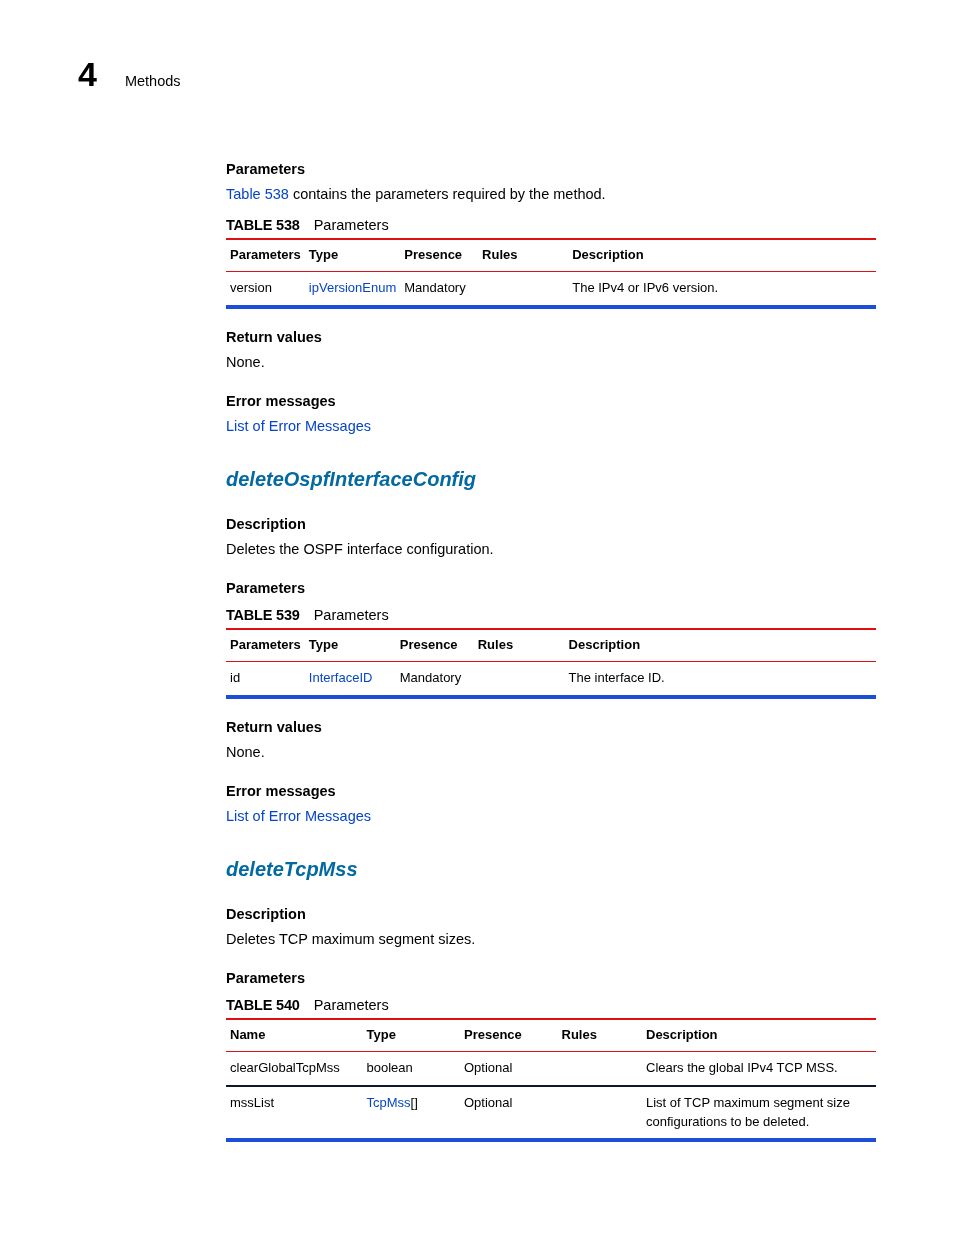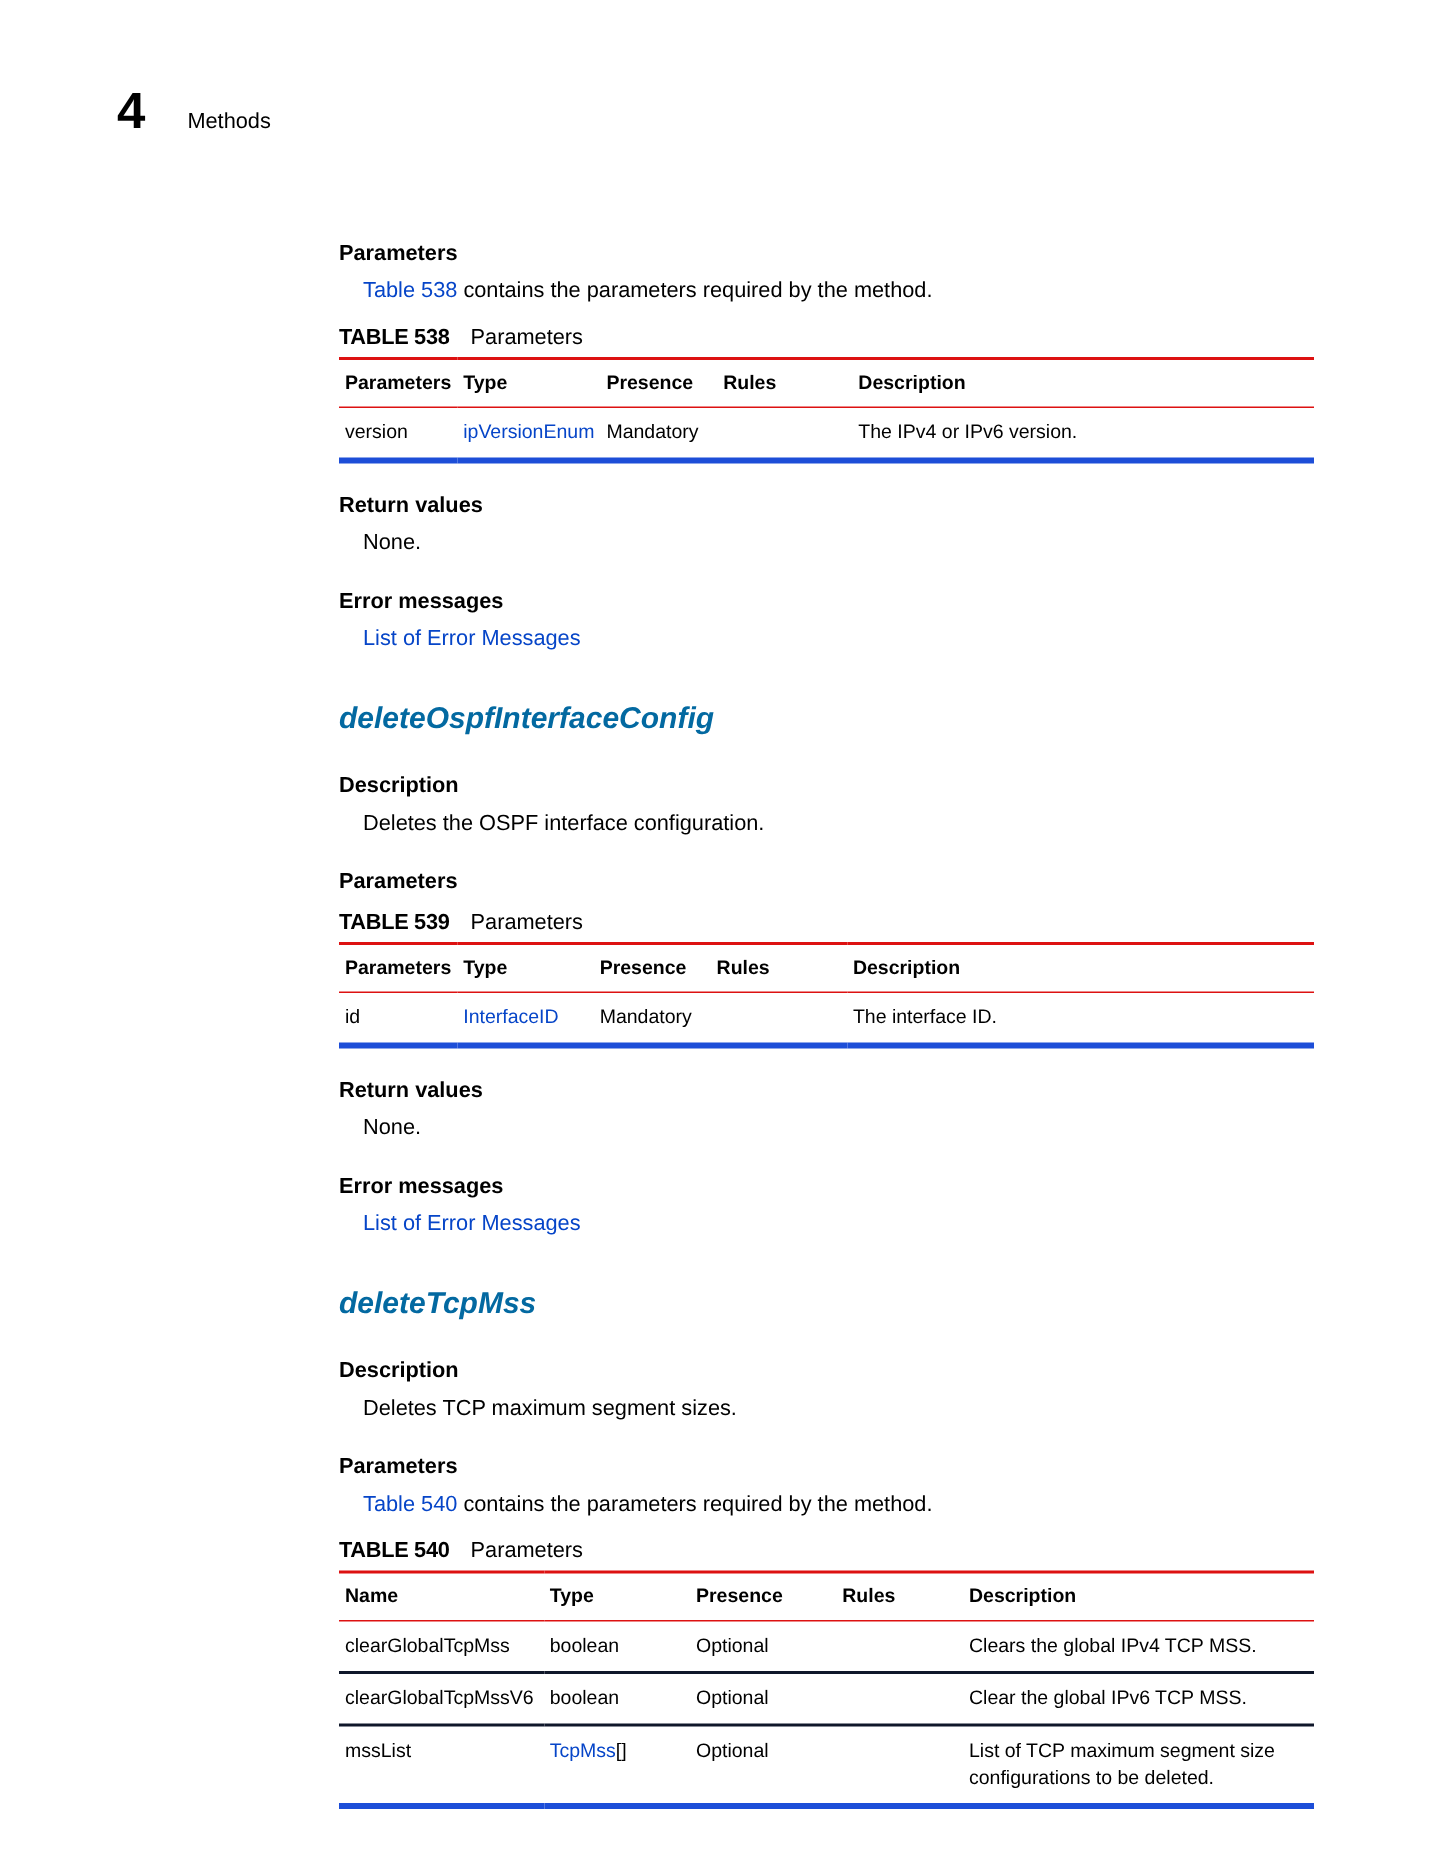--- a/index.html
+++ b/index.html
@@ -30,21 +30,21 @@
       font-size: 14.5px;
     }
     .content {
       margin-left: 148px;
     }
     .subhead {
       font-weight: 700;
       margin-top: 18px;
       margin-bottom: 4px;
     }
-    .para { margin: 0 0 10px 16px; }
+    .para { margin: 0 0 10px 0; }
     .link { color: #0645c8; }
     a.link { text-decoration: none; cursor: pointer; }
     .table-caption {
       margin-top: 6px;
       margin-bottom: 2px;
     }
     .table-caption .tlabel {
       font-weight: 700;
       font-family: Arial, sans-serif;
       letter-spacing: -0.2px;
@@ -186,23 +186,20 @@
 
     <div class="subhead">Error messages</div>
     <p class="para"><a class="link">List of Error Messages</a></p>
 
     <div class="method-title">deleteTcpMss</div>
 
     <div class="subhead">Description</div>
     <p class="para">Deletes TCP maximum segment sizes.</p>
 
     <div class="subhead">Parameters</div>
-    <p class="para">
-      <a class="link">Table 540</a><span> contains the parameters required by the method.</span>
-    </p>
     <div class="table-caption">
       <span class="tlabel">TABLE 540</span><span>Parameters</span>
     </div>
     <table class="param-table w">
       <colgroup>
           <col class="col-pa">
           <col class="col-ty">
           <col class="col-pr">
           <col class="col-ru">
           <col class="col-de">
@@ -218,27 +215,20 @@
       </thead>
       <tbody>
         <tr>
           <td>clearGlobalTcpMss</td>
           <td>boolean</td>
           <td>Optional</td>
           <td></td>
           <td>Clears the global IPv4 TCP MSS.</td>
         </tr>
         <tr>
-          <td>clearGlobalTcpMssV6</td>
-          <td>boolean</td>
-          <td>Optional</td>
-          <td></td>
-          <td>Clear the global IPv6 TCP MSS.</td>
-        </tr>
-        <tr>
           <td>mssList</td>
           <td><a class="link">TcpMss</a><span>[]</span></td>
           <td>Optional</td>
           <td></td>
           <td>List of TCP maximum segment size configurations to be deleted.</td>
         </tr>
       </tbody>
     </table>
 
   </div>

